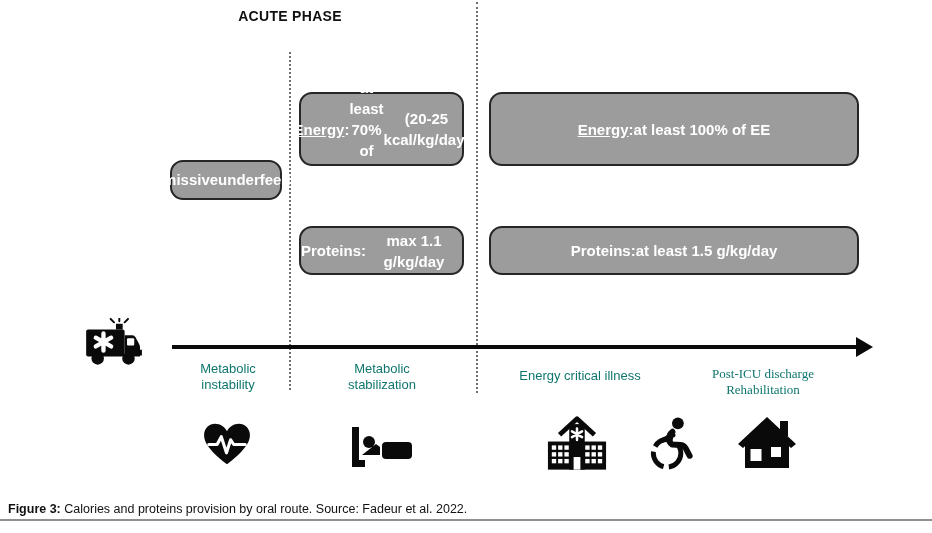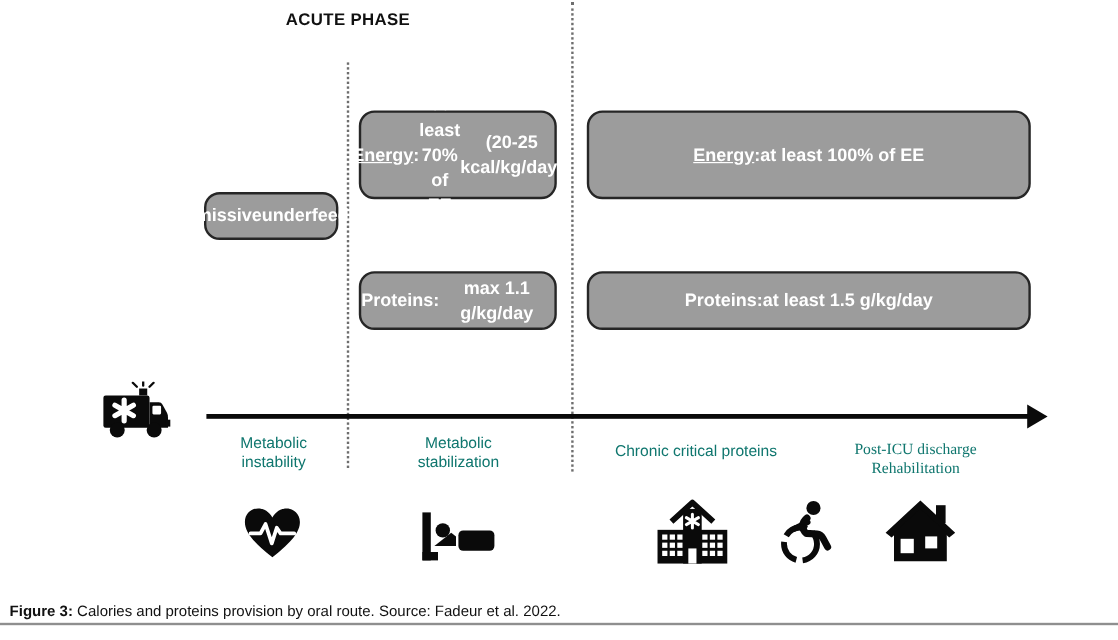--- a/index.html
+++ b/index.html
@@ -161,21 +161,21 @@
 
   <div class="stage-label s1">
     <span>Metabolic</span>
     <span>instability</span>
   </div>
   <div class="stage-label s2">
     <span>Metabolic</span>
     <span>stabilization</span>
   </div>
   <div class="stage-label s3">
-    <span>Chronic critical proteins</span>
+    <span>Energy critical illness</span>
     <span></span>
   </div>
   <div class="stage-label s4">
     <span>Post-ICU discharge</span>
     <span>Rehabilitation</span>
   </div>
 
   <div class="icon heartbeat">
     <svg viewBox="0 0 48 44">
       <path d="M24,41 C8,28.5 2,20.5 2,12.8 C2,6.3 7,2 12.6,2 C17.2,2 21.6,4.6 24,9.2 C26.4,4.6 30.8,2 35.4,2 C41,2 46,6.3 46,12.8 C46,20.5 40,28.5 24,41 Z" fill="currentColor"></path>

